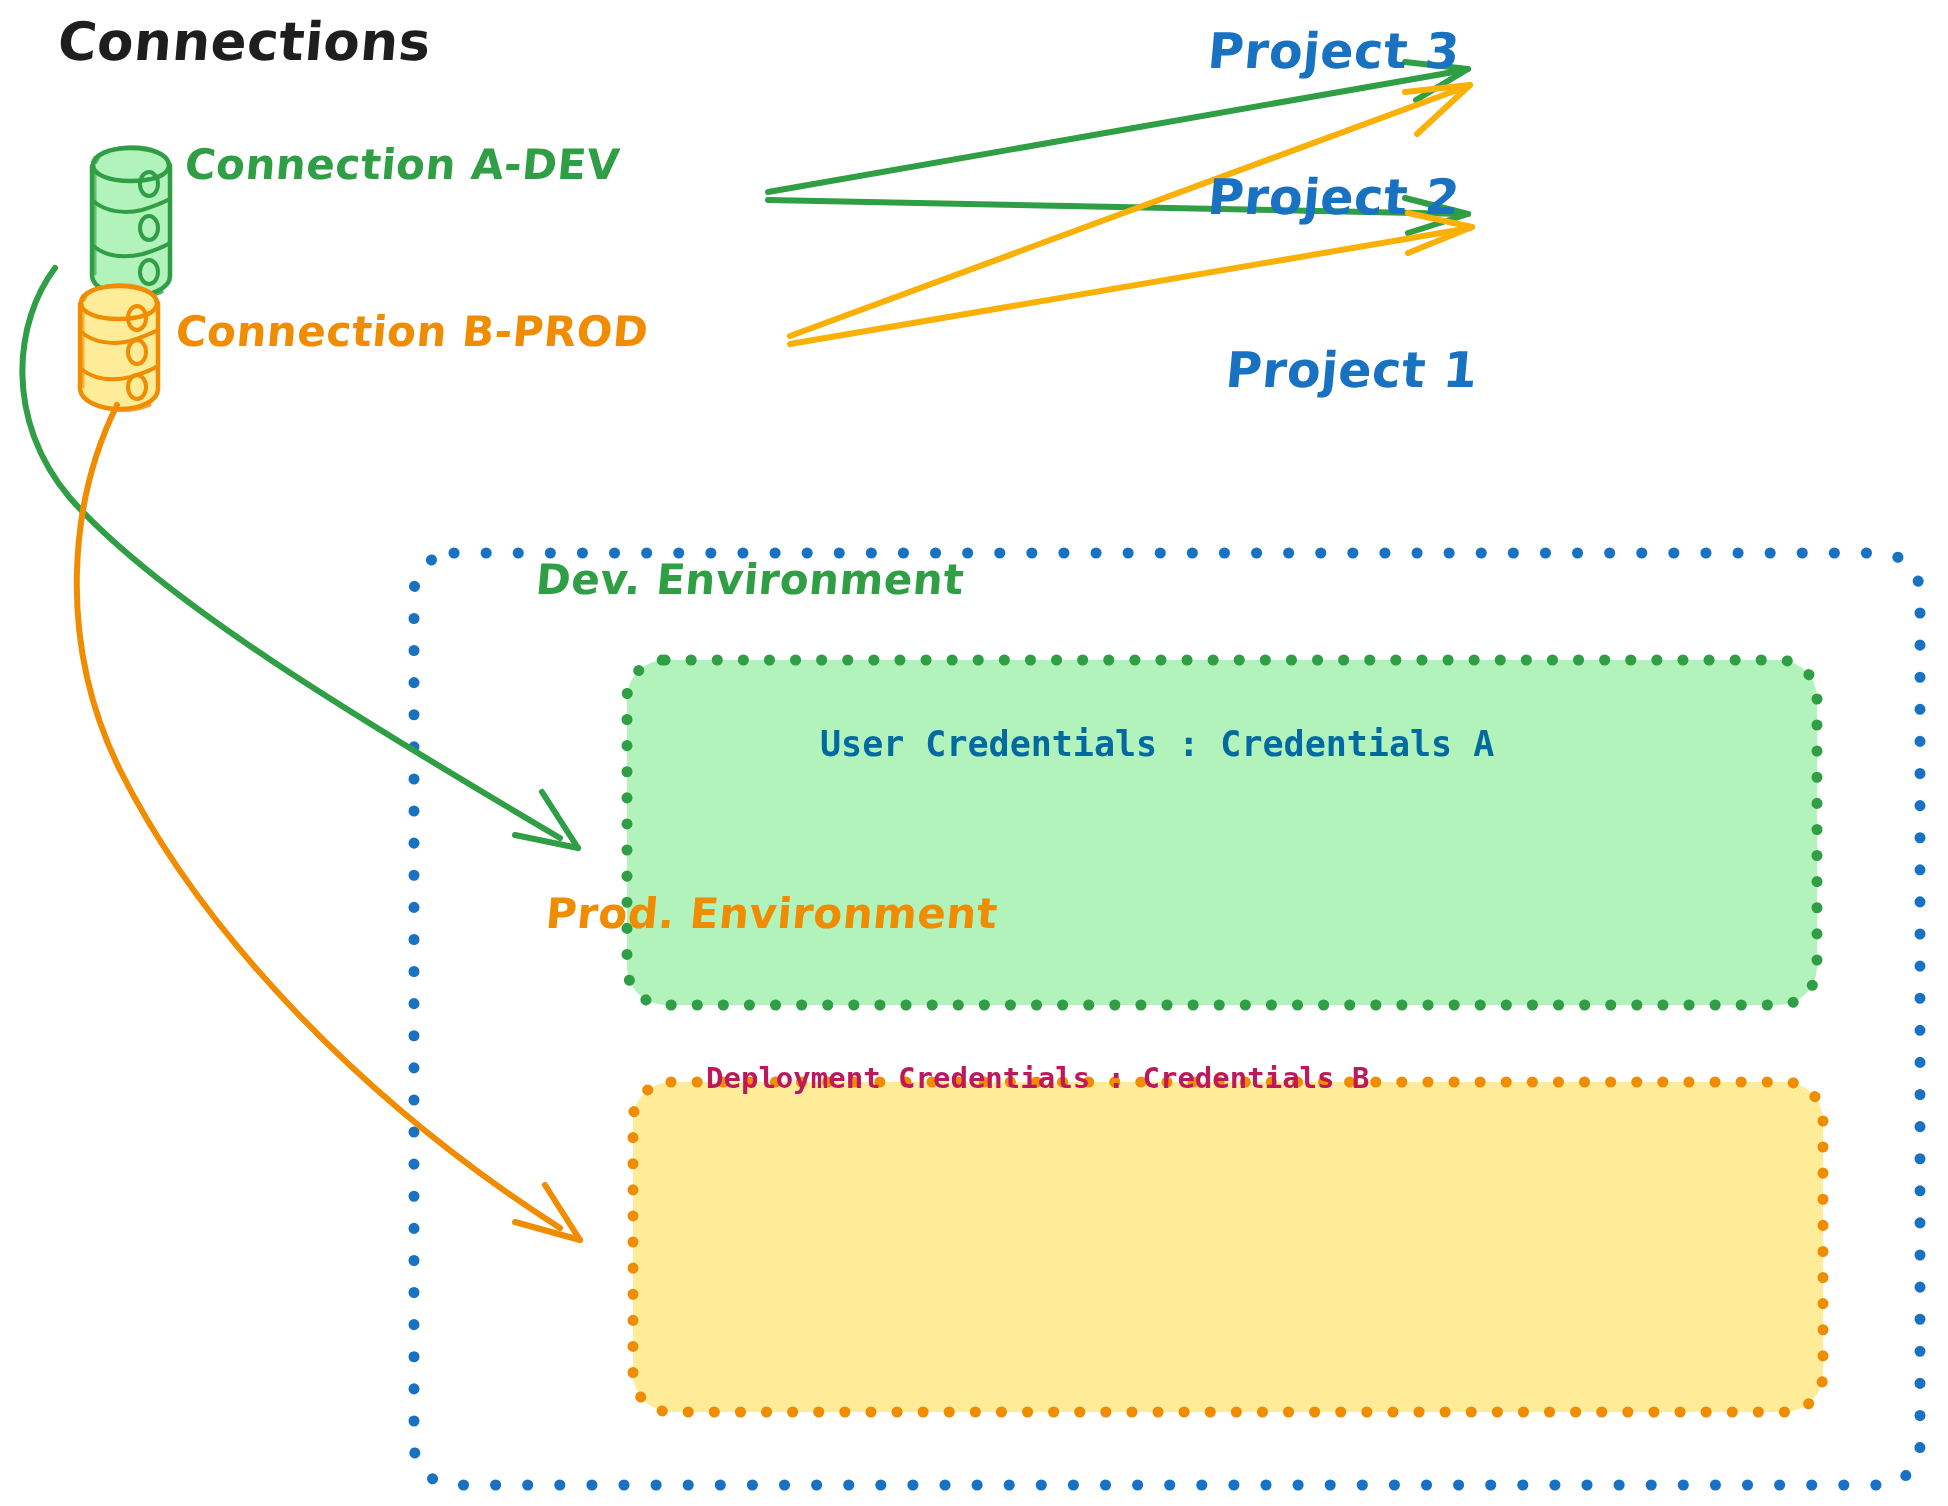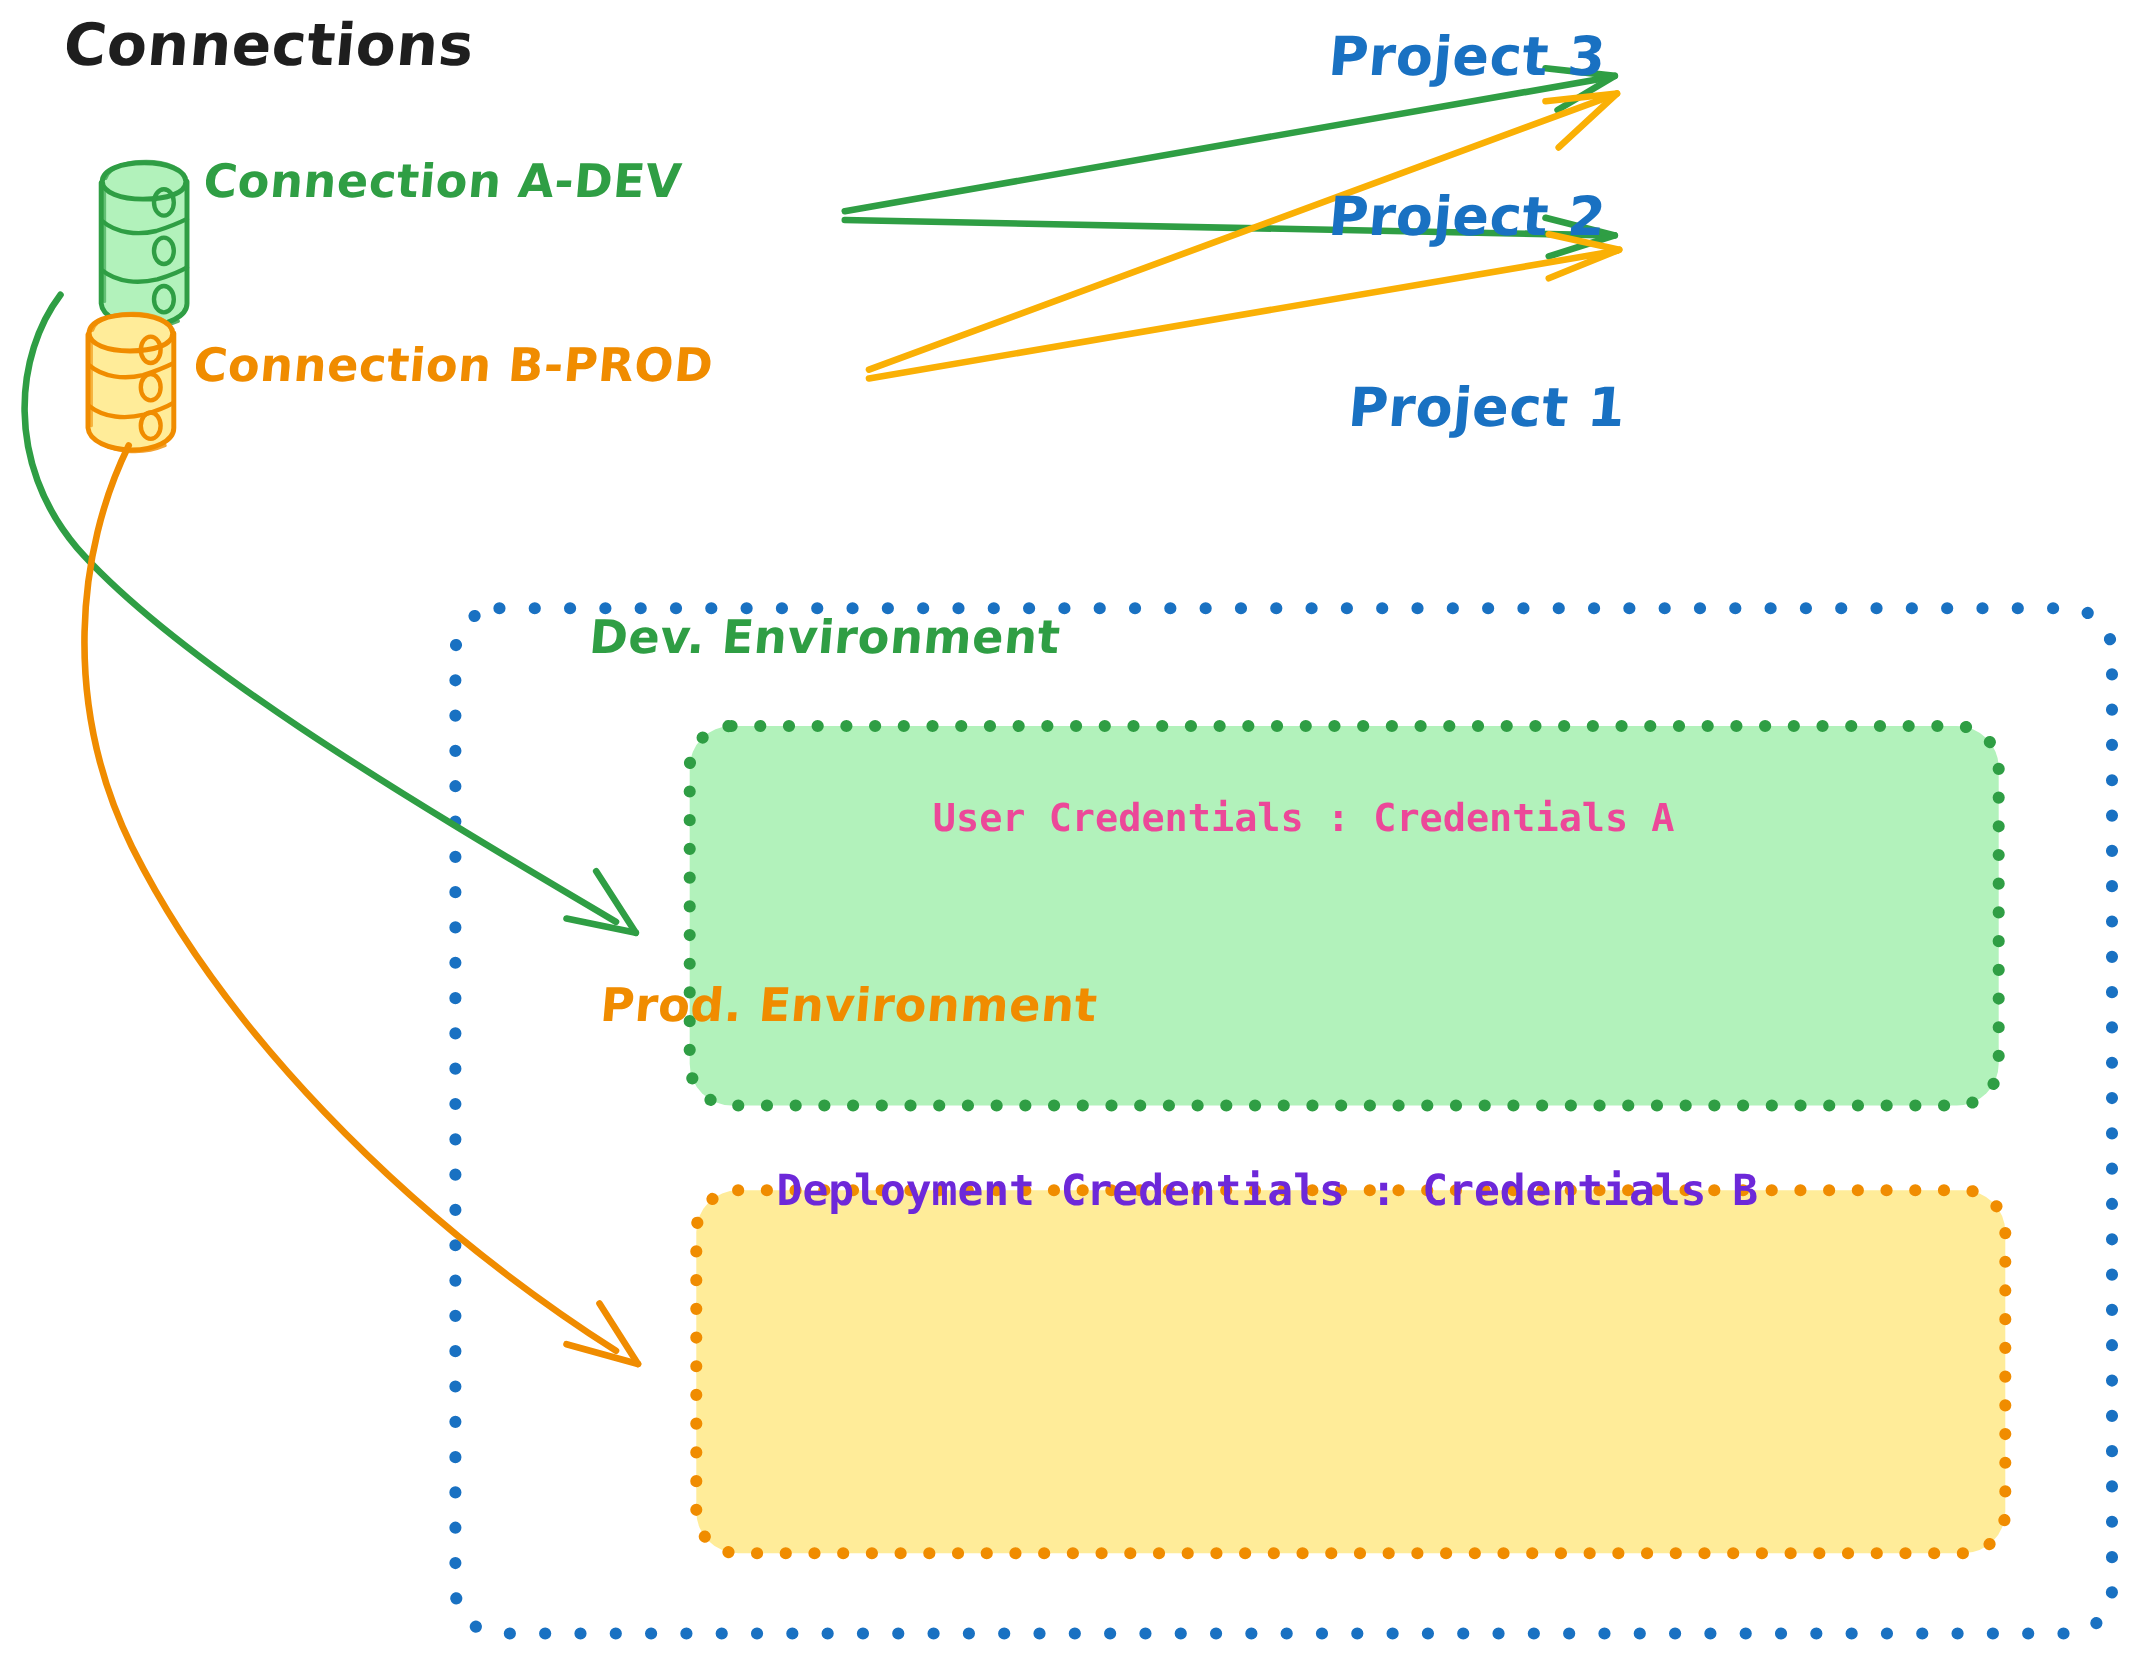--- a/index.html
+++ b/index.html
@@ -90,30 +90,30 @@
     transform: skewX(-5deg);
   }
   #label-prod-env {
     left: 546px;
     top: 892px;
     font-size: 42px;
     color: #f08c00;
     transform: skewX(-5deg);
   }
   #label-dev-credentials {
-    left: 848px;
+    left: 820px;
     top: 726px;
     font-size: 35px;
-    color: #ec4899;
+    color: #0369a1;
   }
   #label-prod-credentials {
     left: 706px;
     top: 1063px;
-    font-size: 39px;
-    color: #6d28d9;
+    font-size: 29px;
+    color: #be185d;
   }
 </style>
 </head>
 <body>
 
 <div id="canvas">
 
   <svg class="layer" viewBox="0 0 1948 1506">
 
     <g>

